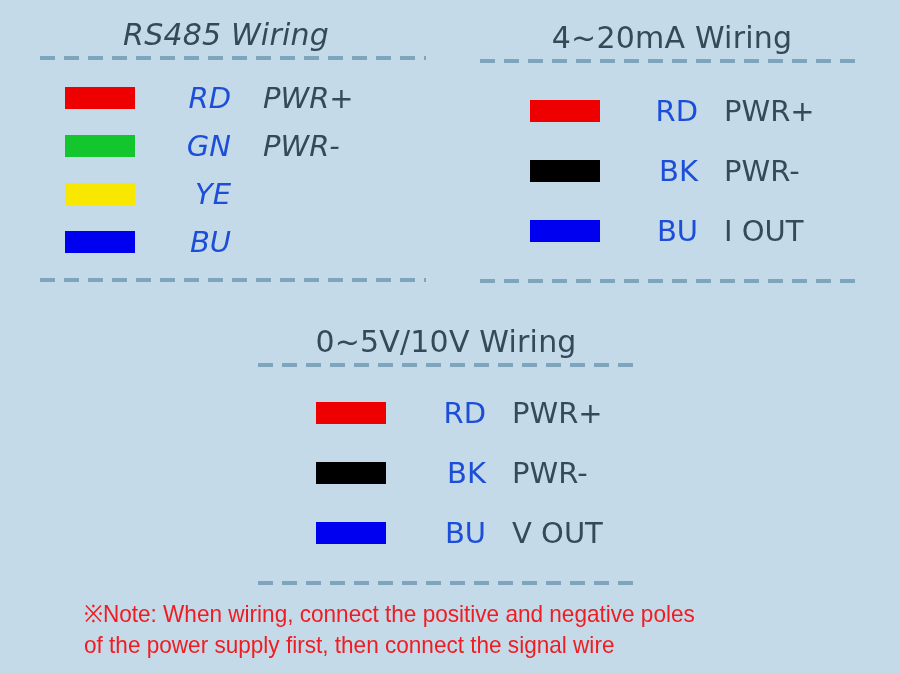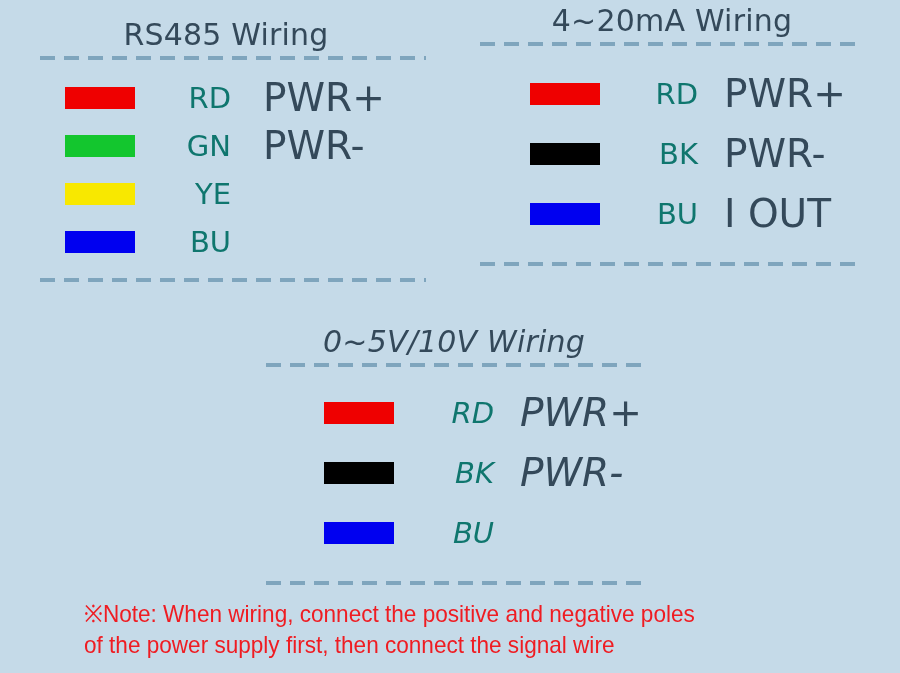--- a/index.html
+++ b/index.html
@@ -50,67 +50,67 @@
   .row {
     display: flex;
     align-items: center;
   }
   .swatch {
     width: 70px;
     height: 22px;
     flex: 0 0 auto;
   }
   .code {
-    color: #0f766e;
+    color: #1d4ed8;
     font-size: 29px;
     line-height: 30px;
     text-align: right;
     white-space: nowrap;
   }
   .desc {
     color: #34495a;
-    font-size: 39px;
+    font-size: 29px;
     line-height: 30px;
     text-align: left;
     white-space: nowrap;
   }
 
   
   #panel-rs485 {
     left: 20px;
     top: 18px;
     width: 420px;
+    font-style: italic;
   }
   #panel-rs485 .panel-title { padding-right: 8px; }
   #panel-rs485 .rule { margin-left: 20px; margin-right: 14px; }
   #panel-rs485 .rows { padding: 14px 0 12px 0; }
   #panel-rs485 .row { height: 48px; }
   #panel-rs485 .swatch { margin-left: 45px; }
   #panel-rs485 .code { width: 74px; margin-left: 22px; }
   #panel-rs485 .desc { margin-left: 32px; }
 
   
   #panel-420 {
     left: 462px;
-    top: 4px;
+    top: 21px;
     width: 420px;
   }
   #panel-420 .rule { margin-left: 18px; margin-right: 18px; }
   #panel-420 .rows { padding: 18px 0 18px 0; }
   #panel-420 .row { height: 60px; }
   #panel-420 .swatch { margin-left: 68px; }
   #panel-420 .code { width: 74px; margin-left: 24px; }
   #panel-420 .desc { margin-left: 26px; }
 
   
   #panel-volt {
-    left: 244px;
+    left: 236px;
     top: 325px;
     width: 420px;
-    font-style: italic;
   }
   #panel-volt .rule { margin-left: 22px; margin-right: 14px; }
   #panel-volt .rows { padding: 16px 0 18px 0; }
   #panel-volt .row { height: 60px; }
   #panel-volt .swatch { margin-left: 80px; }
   #panel-volt .code { width: 74px; margin-left: 26px; }
   #panel-volt .desc { margin-left: 26px; }
 
   
   #note {
@@ -203,20 +203,21 @@
 
       <div class="row">
         <div class="swatch" style="background:#000000"></div>
         <div class="code">BK</div>
         <div class="desc">PWR-</div>
       </div>
 
       <div class="row">
         <div class="swatch" style="background:#0000f0"></div>
         <div class="code">BU</div>
+        <div class="desc">V OUT</div>
       </div>
 
     </div>
     <div class="rule rule-bottom"></div>
   </div>
 
   <div id="note" style="color: rgb(239, 28, 34);">
     <div>※Note: When wiring, connect the positive and negative poles</div>
     <div>of the power supply first, then connect the signal wire</div>
   </div>

